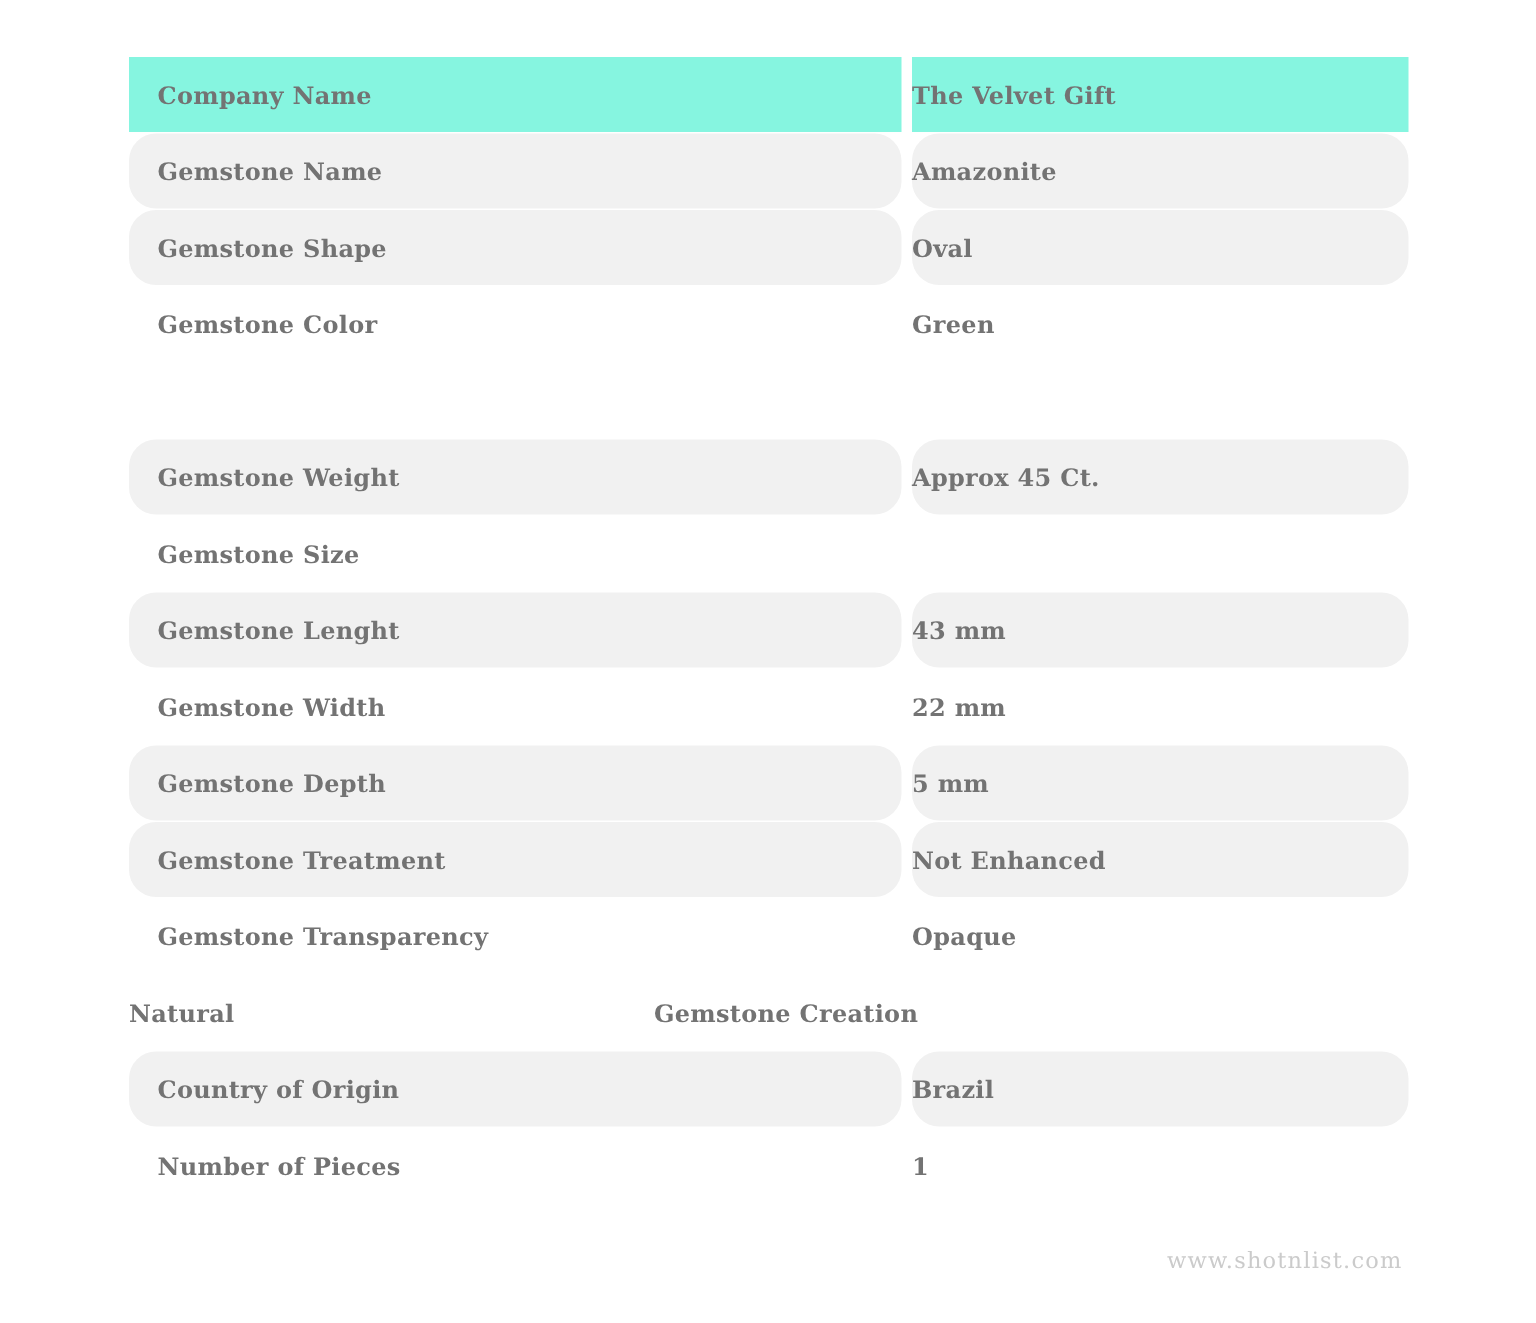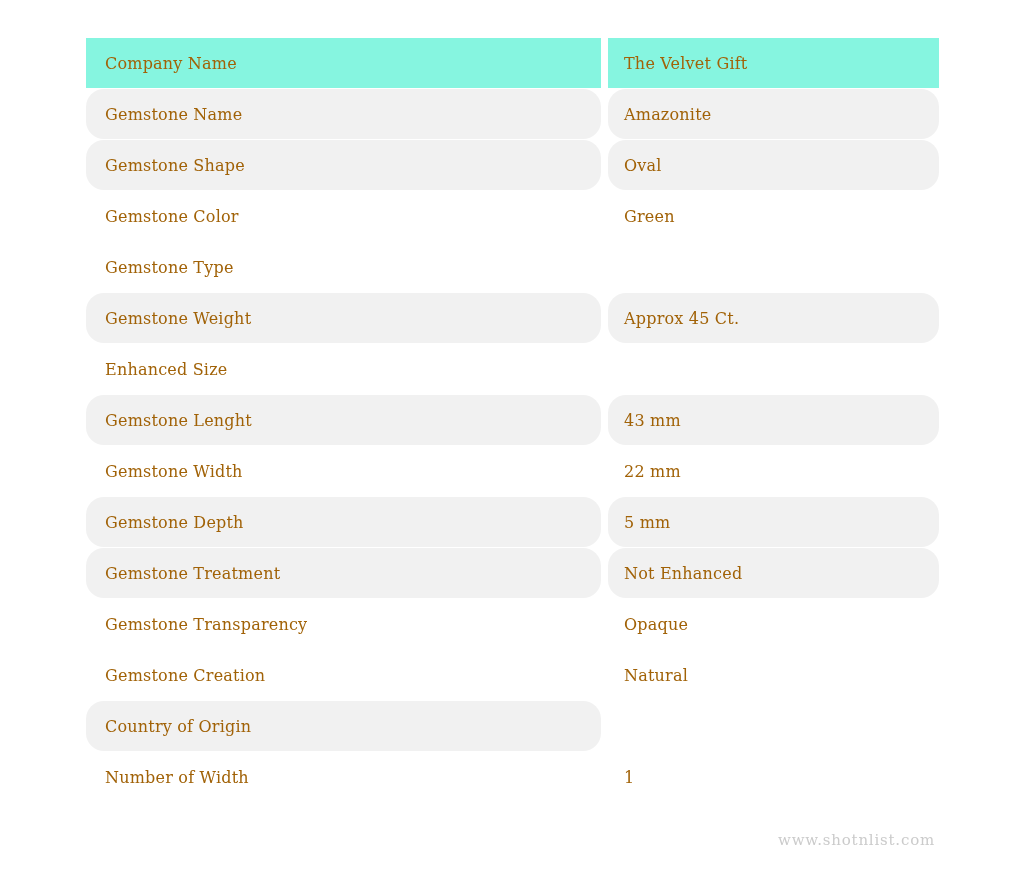--- a/index.html
+++ b/index.html
@@ -21,33 +21,32 @@
     width: 853px;
   }
   .row {
     display: flex;
     height: 50px;
     margin-bottom: 1px;
   }
   .cell {
     display: flex;
     align-items: center;
-    font-weight: normal;
+    font-weight: bold;
     font-size: 16px;
-    color: #a16207;
+    color: #737373;
     letter-spacing: 0.2px;
   }
   .cell-label {
     width: 496px;
     padding-left: 19px;
     margin-right: 7px;
   }
   .cell-value {
     flex: 1;
-    padding-left: 16px;
     text-align: center;
   }
   .row.header .cell {
     background: var(--header-bg, #86f5e0);
   }
   .row.alt .cell {
     background: var(--alt-bg, #f1f1f1);
     border-radius: 18px;
   }
   .row.plain .cell {
@@ -82,30 +81,29 @@
       <div class="cell cell-label">Gemstone Shape</div>
       <div class="cell cell-value">Oval</div>
     </div>
 
     <div class="row plain">
       <div class="cell cell-label">Gemstone Color</div>
       <div class="cell cell-value">Green</div>
     </div>
 
     <div class="row plain">
-      <div class="cell cell-label">Gemstone Type</div>
     </div>
 
     <div class="row alt">
       <div class="cell cell-label">Gemstone Weight</div>
       <div class="cell cell-value">Approx 45 Ct.</div>
     </div>
 
     <div class="row plain">
-      <div class="cell cell-label">Enhanced Size</div>
+      <div class="cell cell-label">Gemstone Size</div>
     </div>
 
     <div class="row alt">
       <div class="cell cell-label">Gemstone Lenght</div>
       <div class="cell cell-value">43 mm</div>
     </div>
 
     <div class="row plain">
       <div class="cell cell-label">Gemstone Width</div>
       <div class="cell cell-value">22 mm</div>
@@ -120,27 +118,28 @@
       <div class="cell cell-label">Gemstone Treatment</div>
       <div class="cell cell-value">Not Enhanced</div>
     </div>
 
     <div class="row plain">
       <div class="cell cell-label">Gemstone Transparency</div>
       <div class="cell cell-value">Opaque</div>
     </div>
 
     <div class="row plain">
+      <div class="cell cell-value">Natural</div>
       <div class="cell cell-label">Gemstone Creation</div>
-      <div class="cell cell-value">Natural</div>
     </div>
 
     <div class="row alt">
       <div class="cell cell-label">Country of Origin</div>
+      <div class="cell cell-value">Brazil</div>
     </div>
 
     <div class="row plain">
-      <div class="cell cell-label">Number of Width</div>
+      <div class="cell cell-label">Number of Pieces</div>
       <div class="cell cell-value">1</div>
     </div>
   </div>
 
 <div class="watermark">www.shotnlist.com</div>
 
 </body></html>

